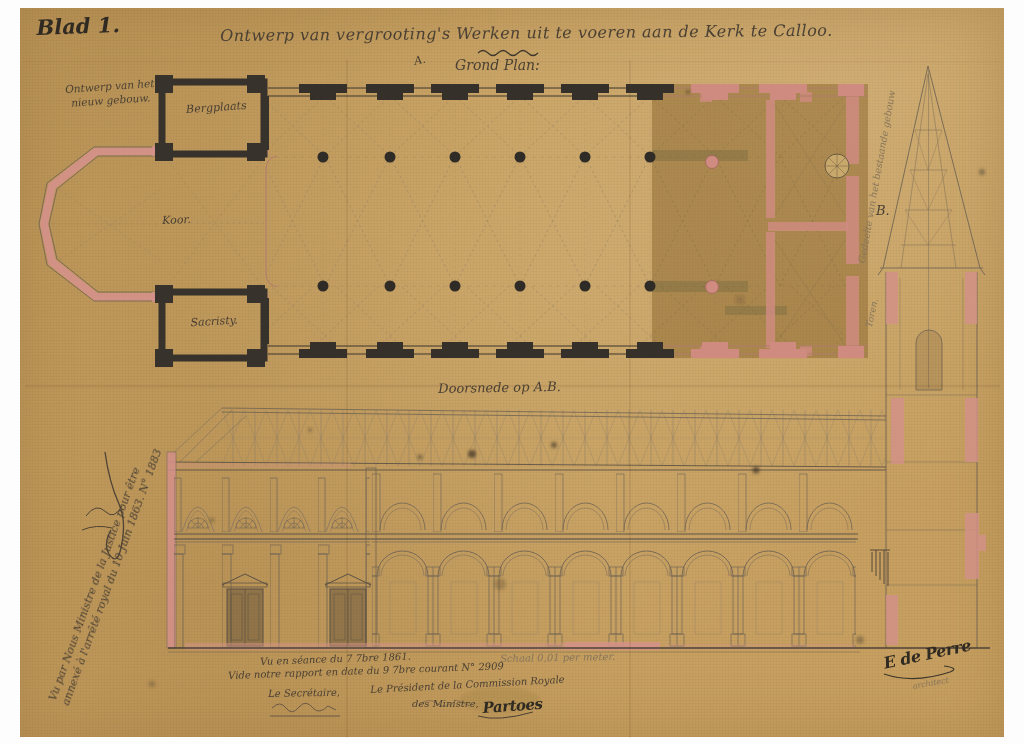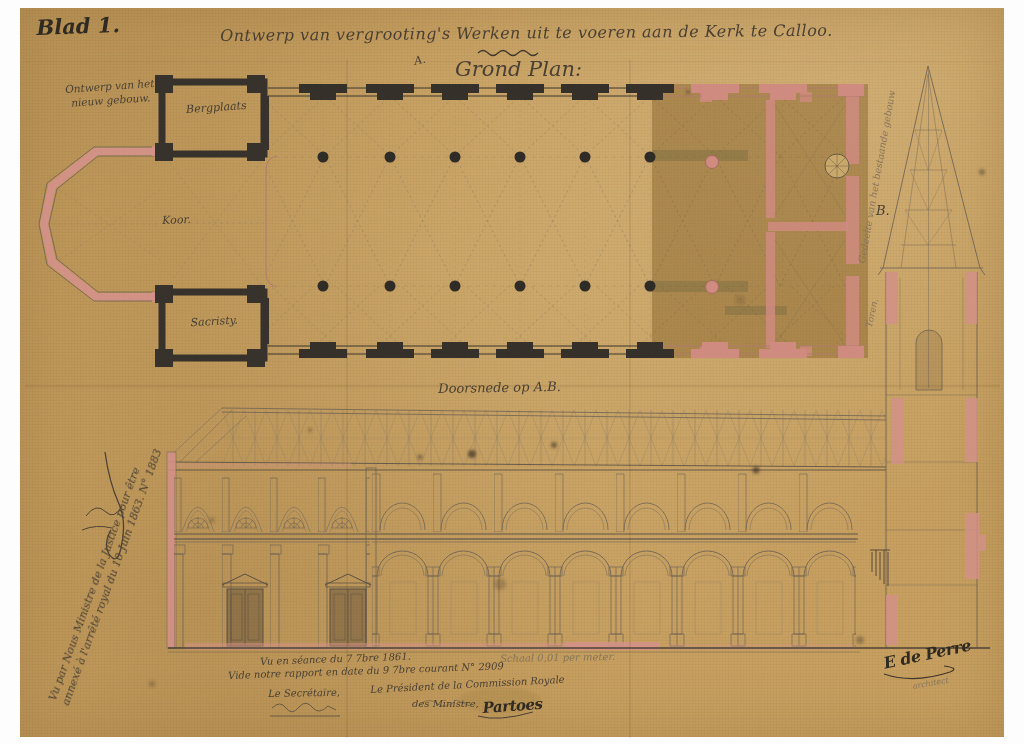--- a/index.html
+++ b/index.html
@@ -289,21 +289,21 @@
     </g>
     <g>
       <path d="M884 674 q30 10 66 -2 q10 -4 -6 -6" stroke="#3f372c" stroke-width="1.2" fill="none"></path>
     </g>
   </svg>
 
   <div class="t dark" style="left:36px;top:14px;font-size:21px;font-weight:bold;transform:rotate(-2deg);">Blad 1.</div>
 
   <div class="t center" style="left:220px;top:26px;width:560px;font-size:16px;letter-spacing:.5px;transform:rotate(-.5deg);">Ontwerp van vergrooting's Werken uit te voeren aan de Kerk te Calloo.</div>
 
-  <div class="t" style="left:455px;top:56px;font-size:21px;">Grond Plan:</div>
+  <div class="t" style="left:455px;top:56px;font-size:14px;">Grond Plan:</div>
 
   <div class="t" style="left:413px;top:55px;font-size:11px;transform:rotate(-12deg);">A.</div>
 
   <div class="t center wrap" style="left:52px;top:84px;width:115px;font-size:10.5px;transform:rotate(-4deg);">Ontwerp van het nieuw gebouw.</div>
 
   <div class="t center" style="left:172px;top:104px;width:88px;font-size:11px;transform:rotate(-4deg);">Bergplaats</div>
 
   <div class="t" style="left:162px;top:214px;font-size:11px;transform:rotate(-2deg);">Koor.</div>
 
   <div class="t center" style="left:174px;top:317px;width:80px;font-size:11px;transform:rotate(-3deg);">Sacristy.</div>

